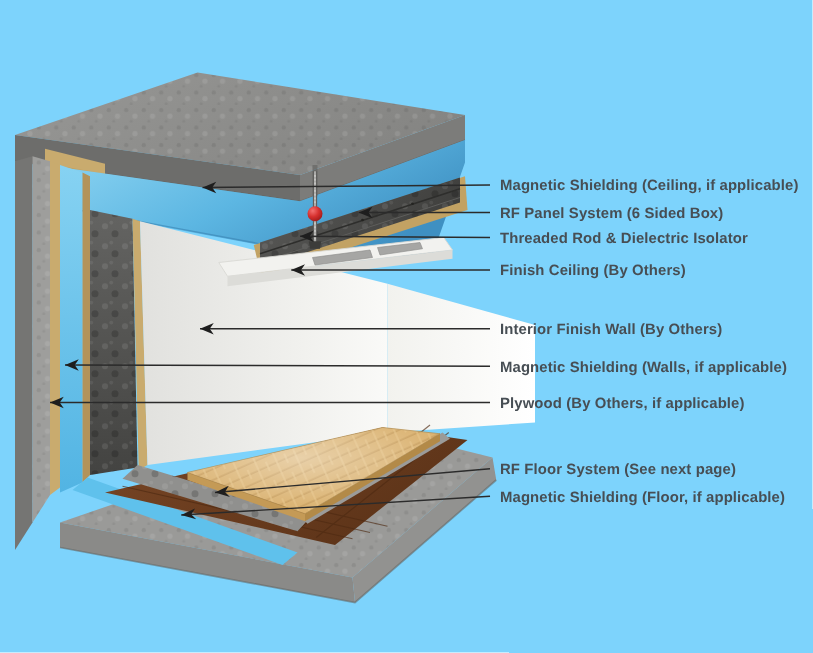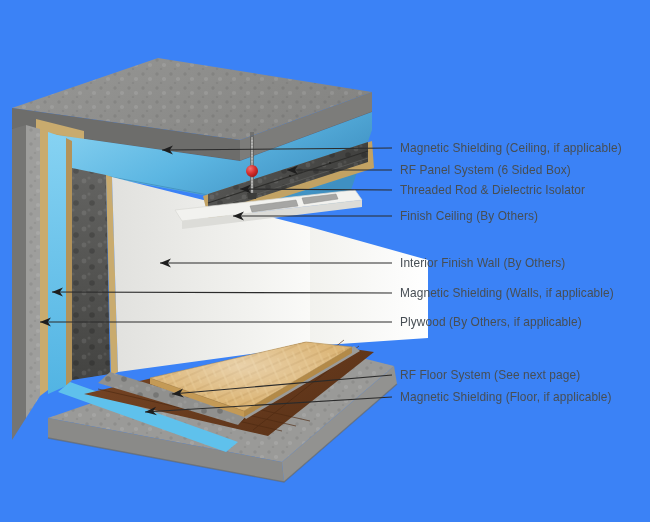--- a/index.html
+++ b/index.html
@@ -1,16 +1,16 @@
 <!DOCTYPE html>
 <html><head>
 <meta charset="utf-8">
 <style>
   html,body{margin:0;padding:0;background:#ffffff;}
-  .stage{position:relative;width:650px;height:522px;background:#3b82f6;overflow:hidden;}
+  .stage{position:relative;width:650px;height:522px;background:#7dd3fc;overflow:hidden;font-weight:bold;}
   svg{display:block;}
   svg text{
     font-family:"Liberation Sans", sans-serif;
     font-size:11.9px;
     letter-spacing:.1px;
     fill:#474e54;
   }
   .leader{stroke:#2b2b2b;stroke-width:1.1;fill:none;}
   .ahead{fill:#1e1e1e;}
 </style>

